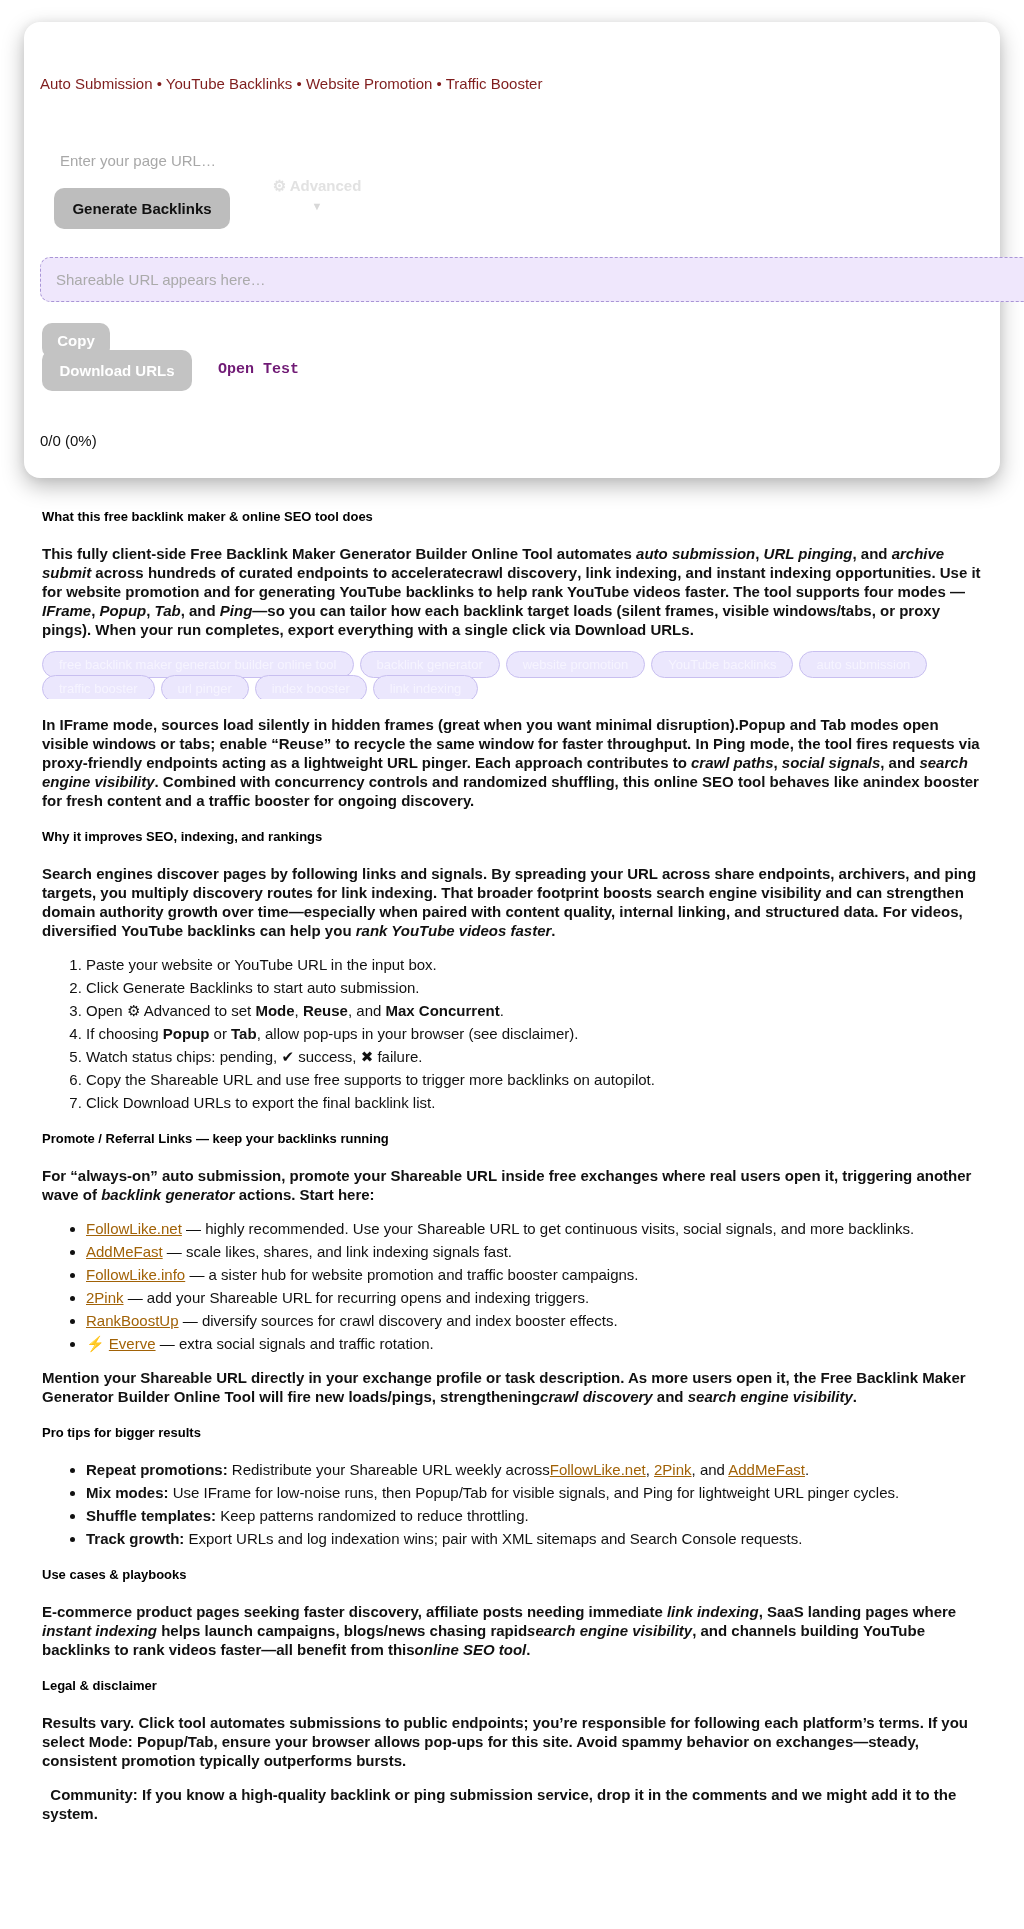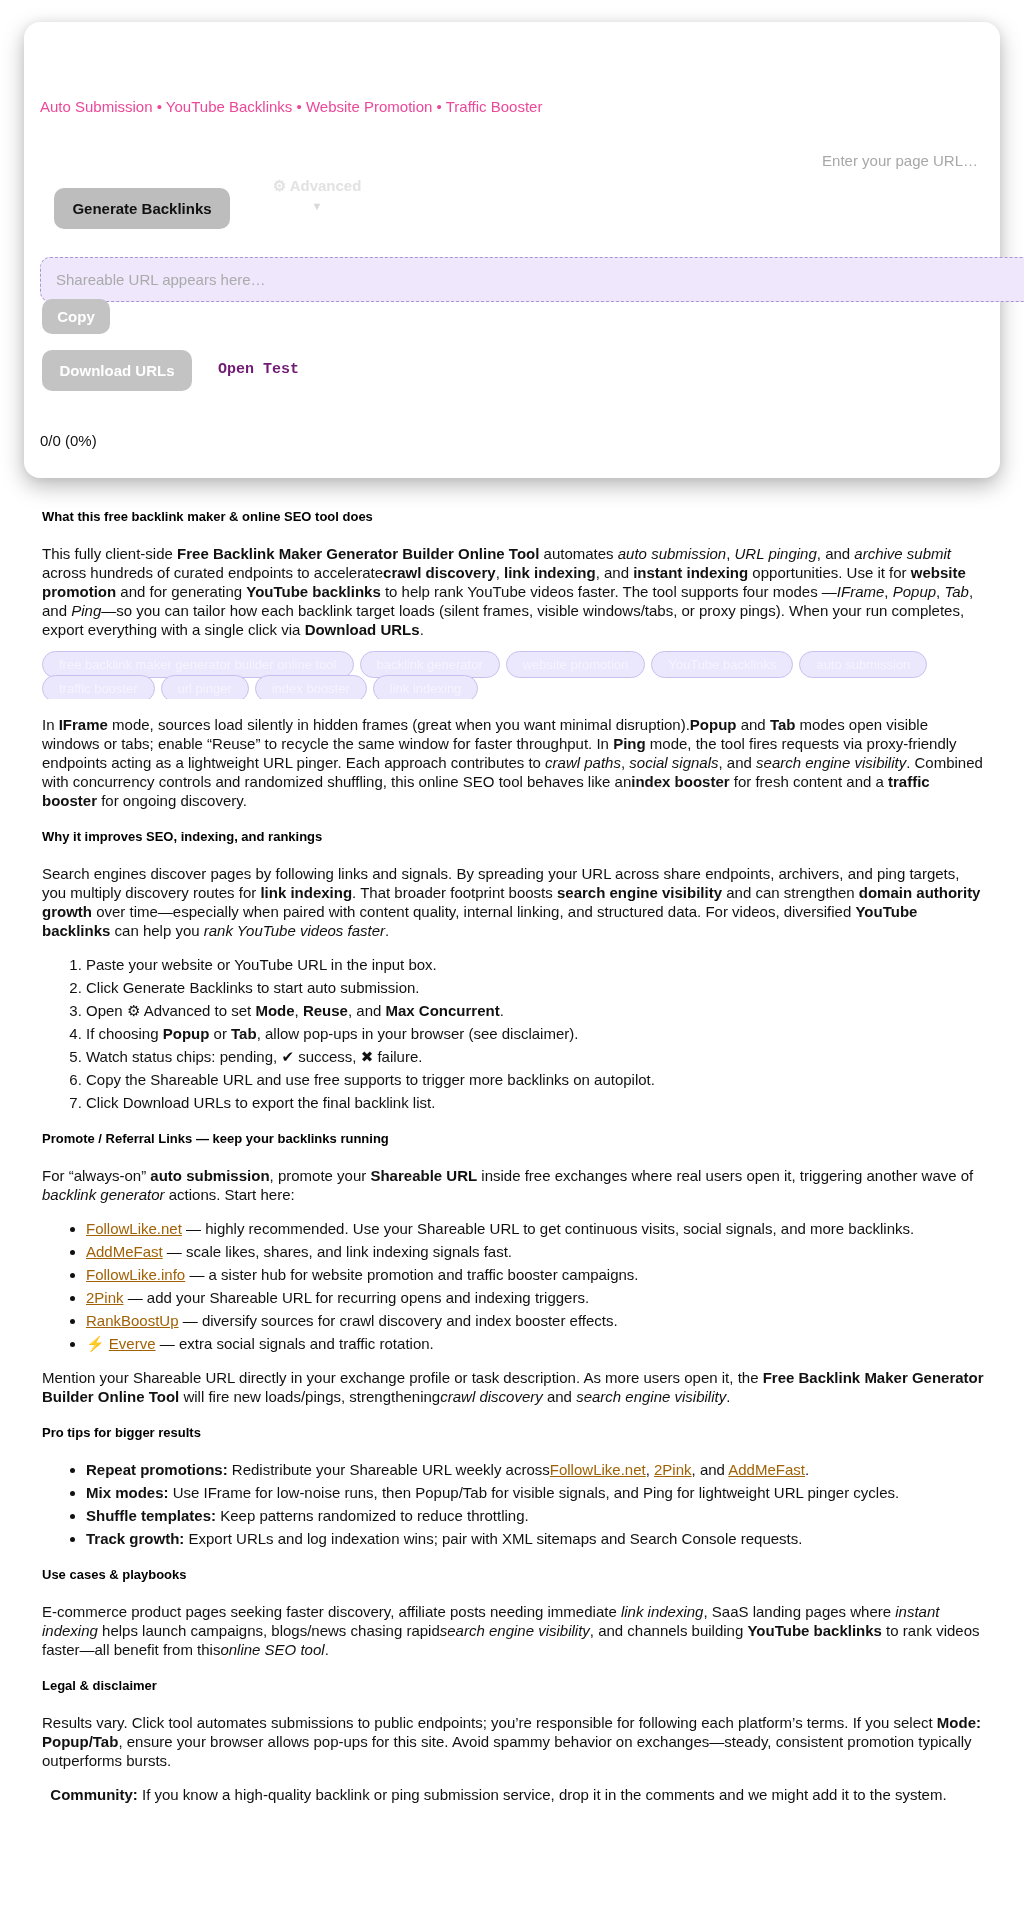--- a/index.html
+++ b/index.html
@@ -17,28 +17,28 @@
   .card {
     position: absolute;
     left: 24px; top: 22px;
     width: 976px; height: 456px;
     background: #ffffff;
     border-radius: 16px;
     box-shadow: 0 8px 22px rgba(0,0,0,0.28), 0 0 10px rgba(0,0,0,0.06);
   }
   .tagline {
     position: absolute; left: 16px; top: 52px;
-    font-size: 15px; color: #ec4899; margin-top: 23px;
+    font-size: 15px; color: #7f1d1d;
   }
   .url-input {
     position: absolute; left: 16px; top: 118px;
     width: 940px; height: 40px;
     border: none; outline: none; background: transparent;
     font-family: "Liberation Sans", sans-serif;
-    font-size: 15px; color: #111; padding-left: 20px; text-align: right;
+    font-size: 15px; color: #111; padding-left: 20px;
   }
   .url-input::placeholder { color: #a8a8a8; }
   .gen-btn {
     position: absolute; left: 30px; top: 166px;
     width: 176px; height: 41px;
     background: #bdbdbd; border-radius: 10px;
     font-weight: bold; font-size: 15px; color: #111;
     display: flex; align-items: center; justify-content: center;
   }
   .advanced {
@@ -55,38 +55,38 @@
     border-radius: 10px;
     color: #aaa; font-size: 15px;
     padding-left: 15px; line-height: 43px;
   }
   .btn-grey {
     position: absolute;
     background: #c3c3c3; border-radius: 10px;
     color: #ffffff; font-weight: bold; font-size: 15px;
     display: flex; align-items: center; justify-content: center;
   }
-  .copy-btn { left: 18px; top: 277px; width: 68px; height: 35px; }
+  .copy-btn { left: 18px; top: 301px; width: 68px; height: 35px; }
   .download-btn { left: 18px; top: 328px; width: 150px; height: 41px; }
   .open-test {
     position: absolute; left: 194px; top: 338px;
     color: #701a75; font-weight: bold; font-size: 15px; font-family: Liberation Mono, monospace;
   }
   .progress-text {
     position: absolute; left: 16px; top: 409px; font-size: 15px;
   }
 
   .content {
     position: absolute; left: 42px; top: 505px; width: 945px;
   }
   h2 {
     font-size: 13px; line-height: 24px; font-weight: bold;
     margin: 0 0 15px 0; color: #000000;
   }
-  p { margin: 8px 0 15px 0; }
+  p { margin: 8px 0 15px 0; font-weight: bold; }
   .chips {
     display: flex; flex-wrap: wrap; width: 925px; height: 48px;
     overflow: hidden; margin: -3px 0 16px 0; gap: 0 6px;
     position: relative;
   }
   .chip {
     height: 27px; border-radius: 14px;
     background: #ebe7fd; border: 1px solid #c8bff0;
     color: #f6f4ff; font-size: 13px; line-height: 25px;
     padding: 0 16px; white-space: nowrap; margin-bottom: -6px;

